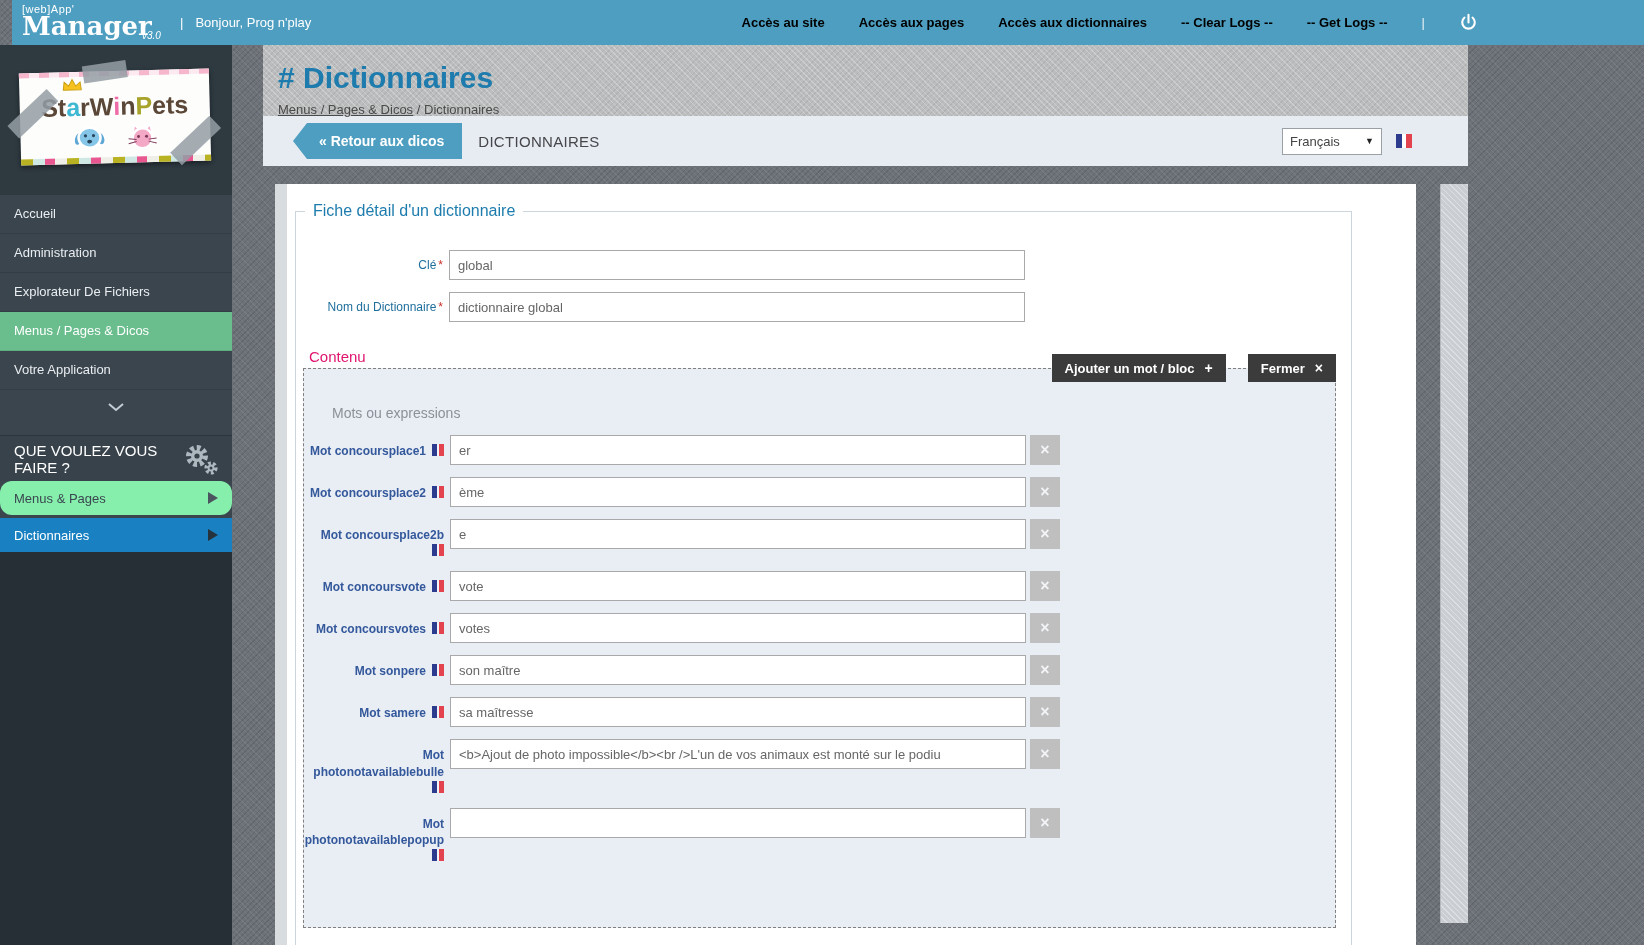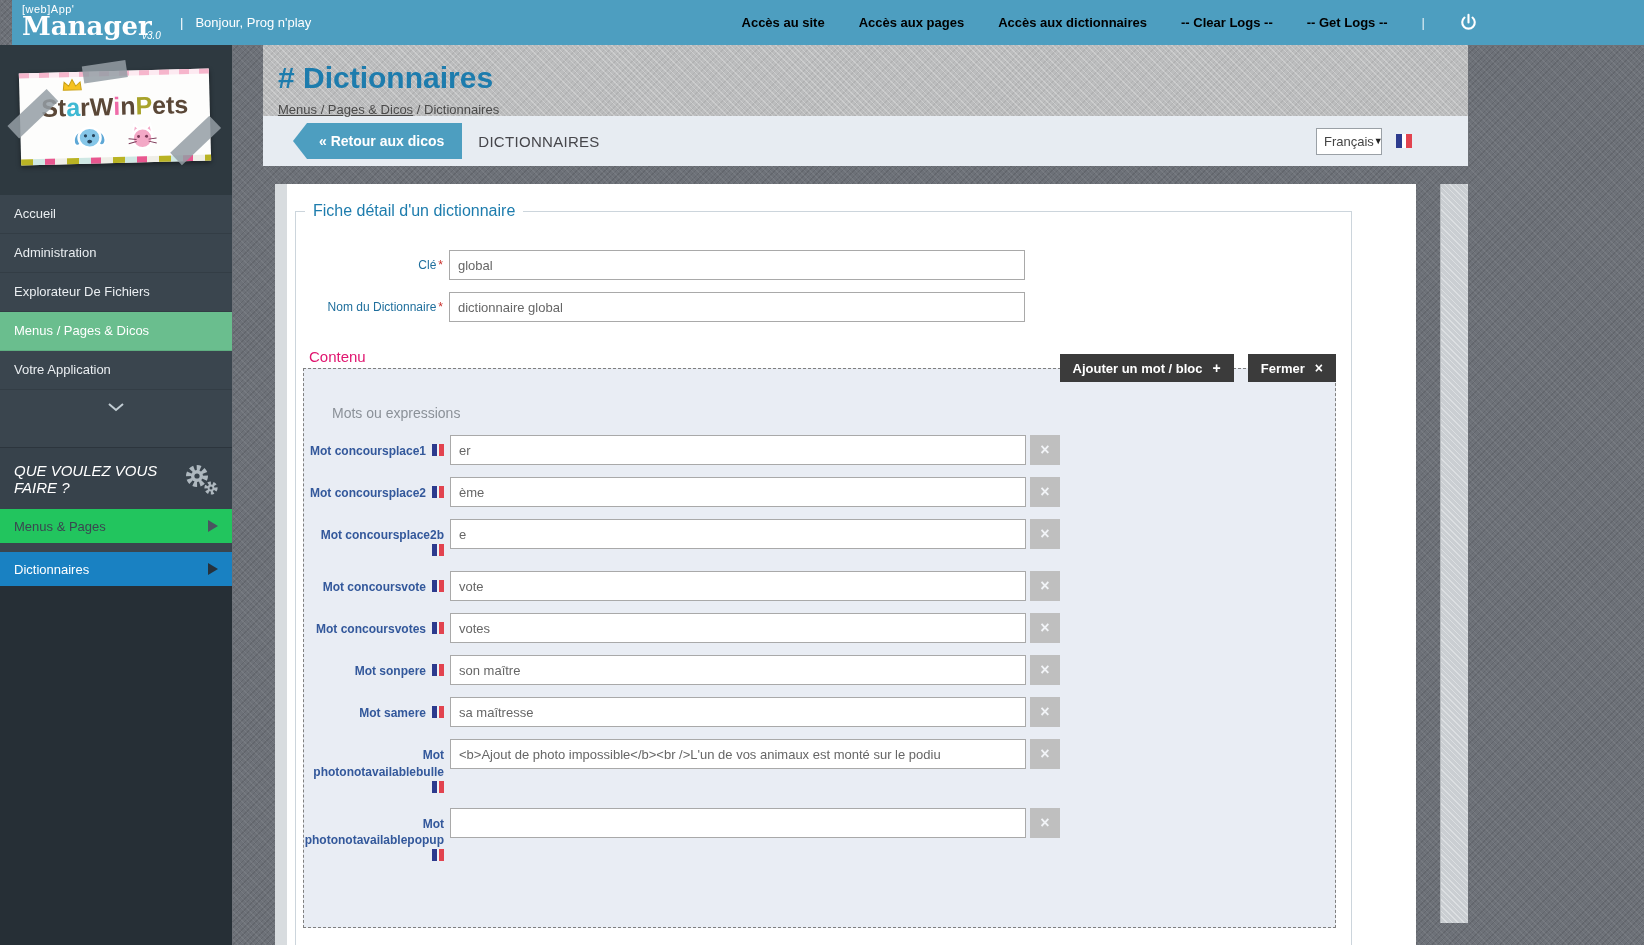--- a/index.html
+++ b/index.html
@@ -43,26 +43,26 @@
   .tape-tl { left:-14px; top:32px; transform:rotate(-42deg); }
   .tape-tc { left:64px; top:-8px; transform:rotate(-7deg); width:44px; }
   .tape-br { right:-12px; bottom:12px; transform:rotate(-42deg); }
 
   .side-nav { }
   .side-item { height:39px; line-height:38px; padding-left:14px; color:#e9edf0; font-size:13px;
     border-bottom:1px solid #333d45; cursor:pointer; }
   .side-item.active { background:#6abe8e; color:#fff; border-bottom-color:#5fae81; }
   .side-chevron { height:35px; display:flex; align-items:center; justify-content:center; cursor:pointer; }
 
-  .qvvf { margin-top:22px; height:62px; background:#37424b; border-top:1px solid #2c353d;
+  .qvvf { margin-top:10px; height:46px; background:#37424b; border-top:1px solid #2c353d;
     display:flex; align-items:center; justify-content:space-between; padding:0 12px 0 14px;
-    color:#fff; font-size:15px;font-style:italic; }
+    color:#fff; font-size:15px; }
   .sub-row { height:34px; display:flex; align-items:center; justify-content:space-between;
     padding:0 14px; font-size:13px; cursor:pointer; }
-  .sub-row.light { background:#22c55e; color:#3a4750; margin-bottom:9px; }
+  .sub-row.light { background:#86efac; color:#3a4750; margin-bottom:3px;border-radius:12px; }
   .sub-row.blue  { background:#1981c2; color:#fff; }
   .arrow-right { width:0; height:0; border-top:6px solid transparent; border-bottom:6px solid transparent; }
   .arrow-dark  { border-left:10px solid #4a5560; }
   .arrow-navy  { border-left:10px solid #26323c; }
   .sidebar-fill { flex:1; background:#262f36; }
 
   
   .main { position:absolute; left:263px; top:45px; width:1205px; height:900px; }
   .page-header { height:71px; padding:16px 0 0 15px;
     background-color:#bcbdbe;
@@ -73,21 +73,21 @@
   .breadcrumb { margin-top:7px; font-size:13px; color:#4a4a4a; }
   .breadcrumb a { color:#4a4a4a; text-decoration:underline; cursor:pointer; }
 
   .toolbar { height:50px; background:#e7ecf2; display:flex; align-items:center;
     padding:0 56px 0 30px; }
   .back-btn { height:36px; line-height:36px; background:#4d9ec0; color:#fff; border:none;
     font-weight:bold; font-size:14px; padding:0 18px 0 26px; cursor:pointer;
     clip-path:polygon(14px 0, 100% 0, 100% 100%, 14px 100%, 0 50%);
     font-family:"Liberation Sans", sans-serif; }
   .toolbar-title { margin-left:16px; font-size:15px; color:#46464b; letter-spacing:.3px; }
-  .lang-select { margin-left:auto; width:66px; height:27px; border:1px solid #9aa0a6; background:#fff;
+  .lang-select { margin-left:auto; width:100px; height:27px; border:1px solid #9aa0a6; background:#fff;
     display:flex; align-items:center; justify-content:space-between; padding:0 7px;
     font-size:13px; color:#444; cursor:pointer; }
   .lang-select .caret { font-size:9px; color:#222; }
   .flag { display:inline-flex; }
   .flag i { display:block; }
   .flag-big i:nth-child(1){ width:6px; height:14px; background:#2d3b8e; }
   .flag-big i:nth-child(2){ width:4px; height:14px; background:#fff; }
   .flag-big i:nth-child(3){ width:6px; height:14px; background:#e2434f; }
   .flag-sm { margin-left:6px; vertical-align:-1px; }
   .flag-sm i:nth-child(1){ width:5px; height:12px; background:#2d3b8e; }
@@ -108,21 +108,21 @@
 
   .field-row { display:flex; align-items:center; margin-bottom:12px; }
   .field-label { width:140px; text-align:right; margin-right:6px; font-size:12px; color:#1e6e9c; }
   .field-label .req { color:#c9302c; margin-left:2px; }
   .text-input { width:576px; height:30px; border:1px solid #a9a9a9; background:#fff;
     font-size:13px; color:#666; padding:0 8px; font-family:"Liberation Sans", sans-serif; }
 
   .content-head { display:flex; justify-content:space-between; align-items:flex-end;
     position:relative; z-index:2; margin:26px 0 -14px 0; }
   .content-label { color:#e0156f; font-size:15px; margin:0 0 17px 6px; }
-  .btn-group { display:flex; gap:14px; }
+  .btn-group { display:flex; gap:22px; }
   .dark-btn { height:28px; background:#3b3b3b; color:#fff; border:none; font-weight:bold;
     font-size:13px; padding:0 13px; cursor:pointer; display:flex; align-items:center; gap:10px;
     font-family:"Liberation Sans", sans-serif; }
   .dark-btn .ic { font-size:14px; }
 
   .dashed-box { border:1px dashed #808080; background:#e9edf4; padding:36px 0 50px 0; }
   .words-header { margin-left:28px; color:#8b9198; font-size:14px; margin-bottom:14px; }
   .word-row { display:flex; align-items:flex-start; margin-bottom:12px; }
   .word-label { width:140px; text-align:right; margin-right:6px; font-size:12px; font-weight:bold;
     color:#33589b; padding-top:8px; line-height:1.35; overflow-wrap:break-word; }

